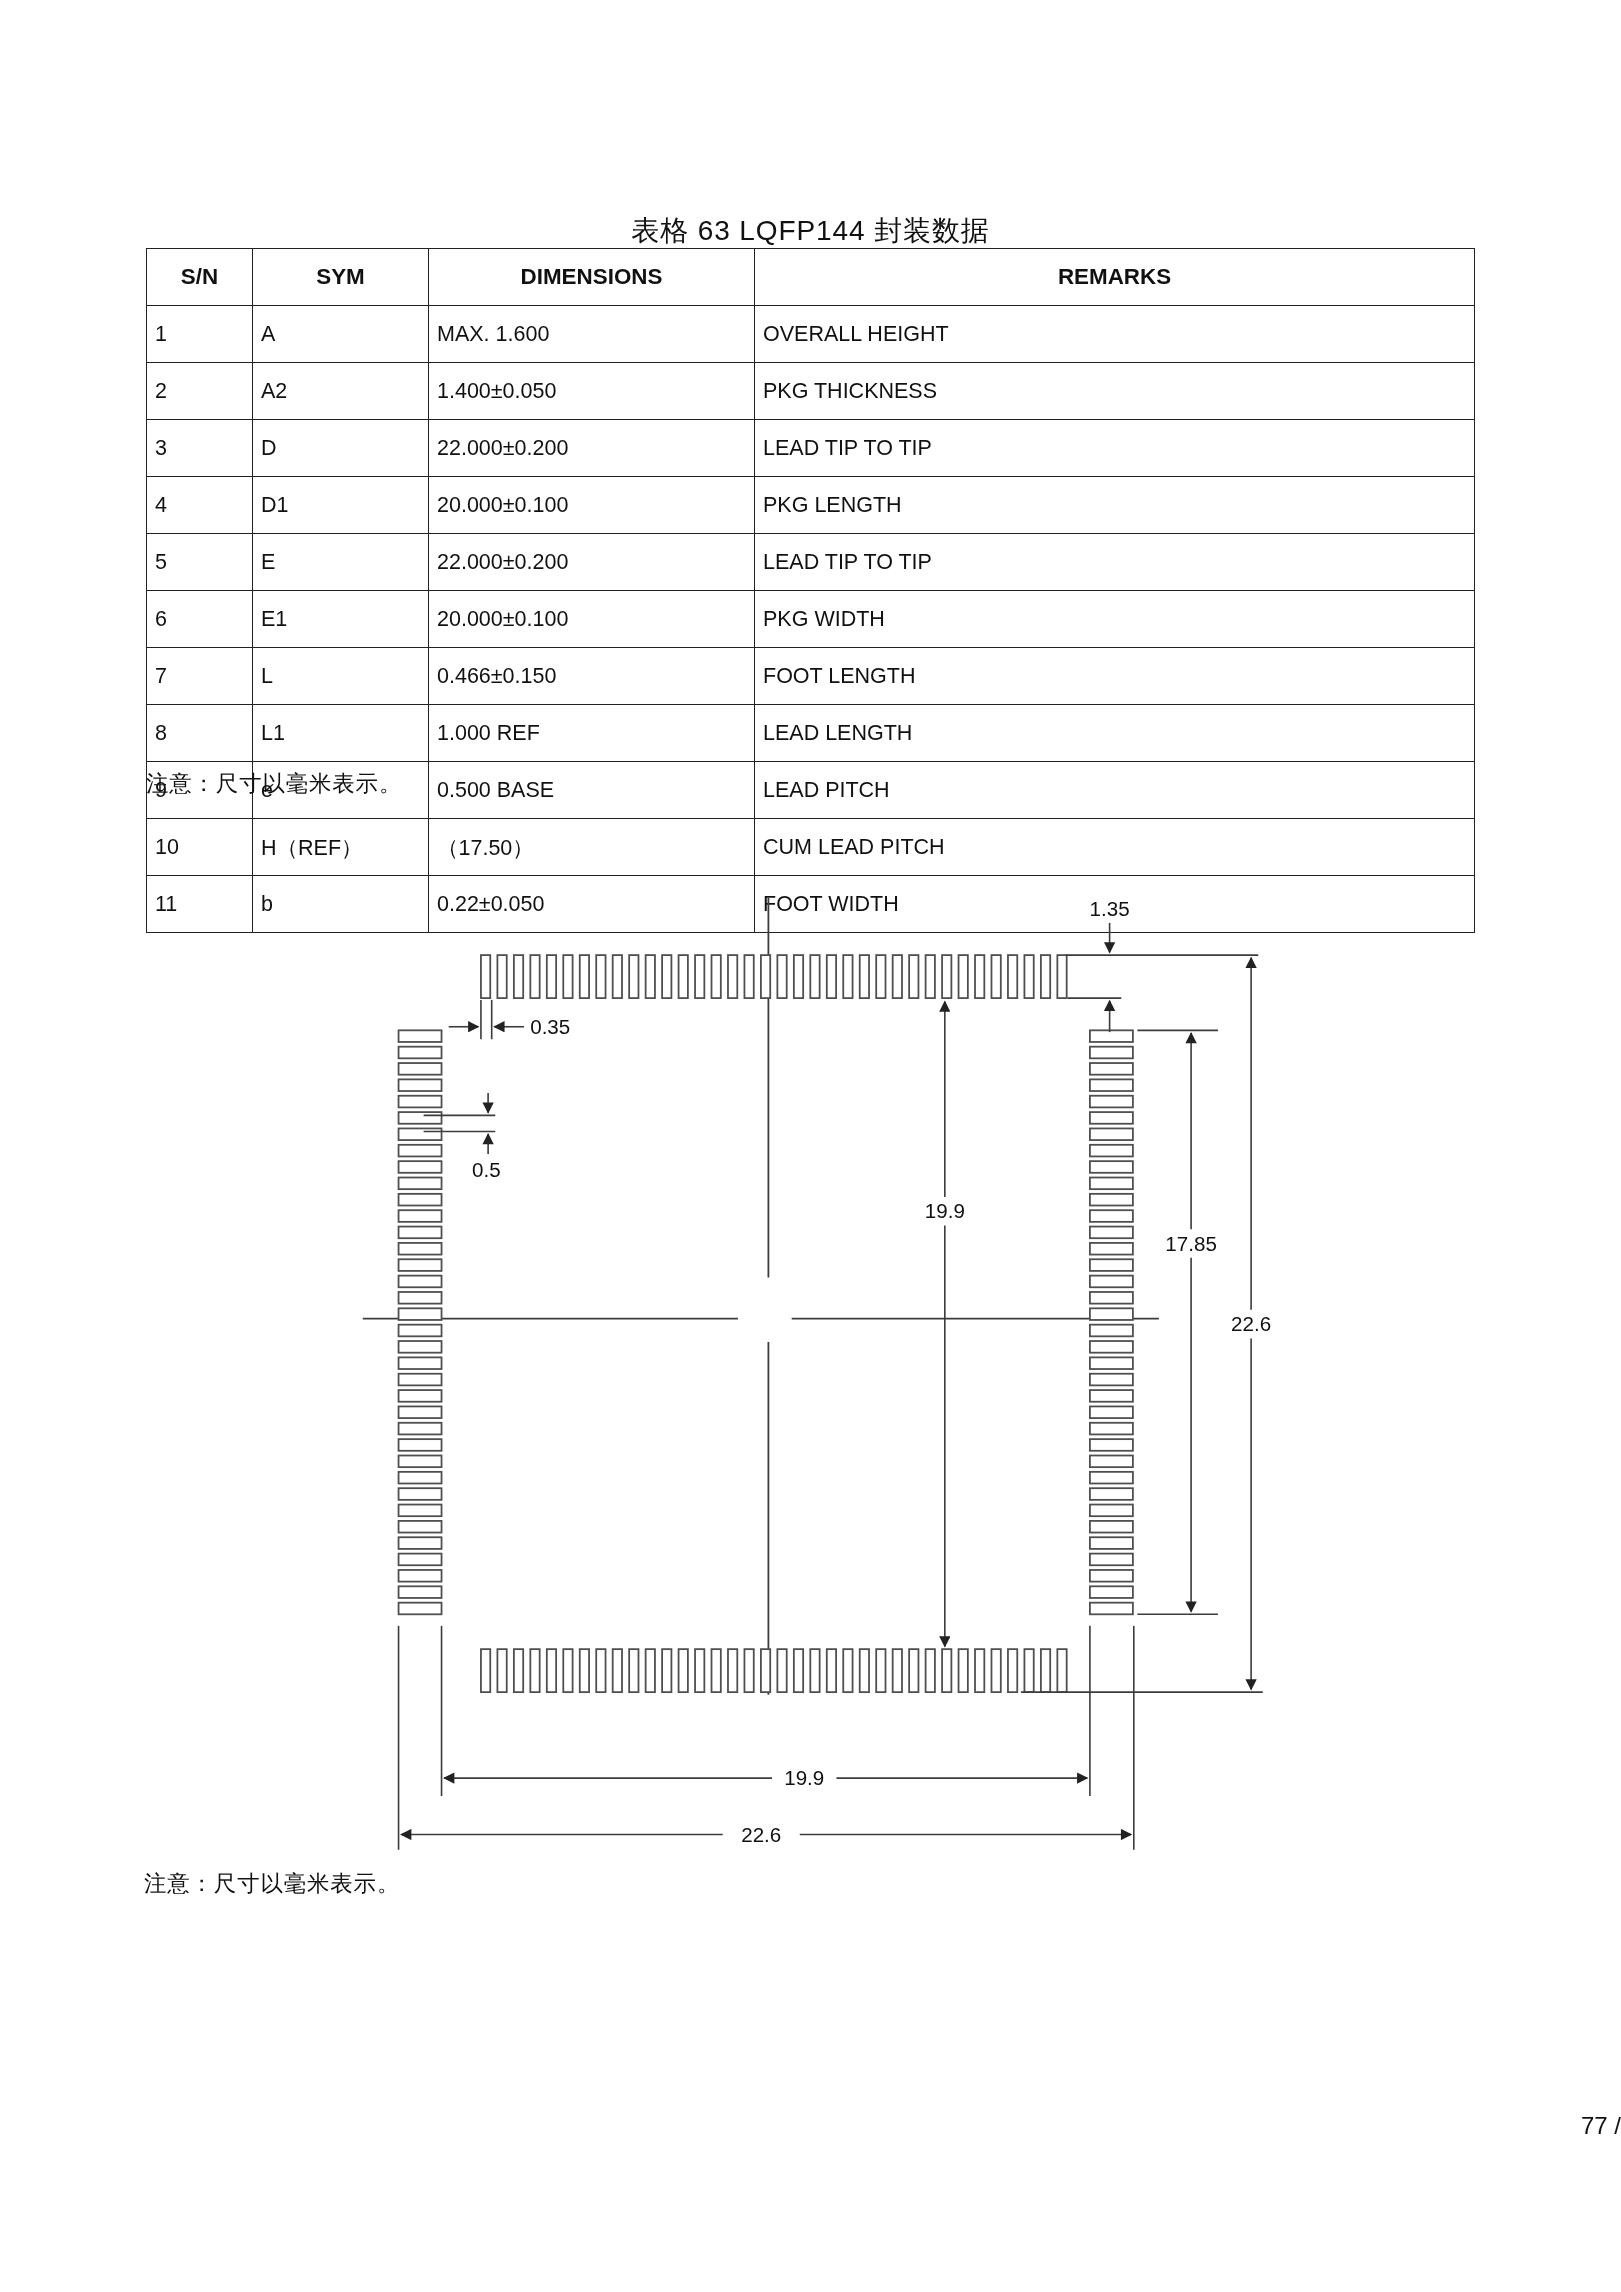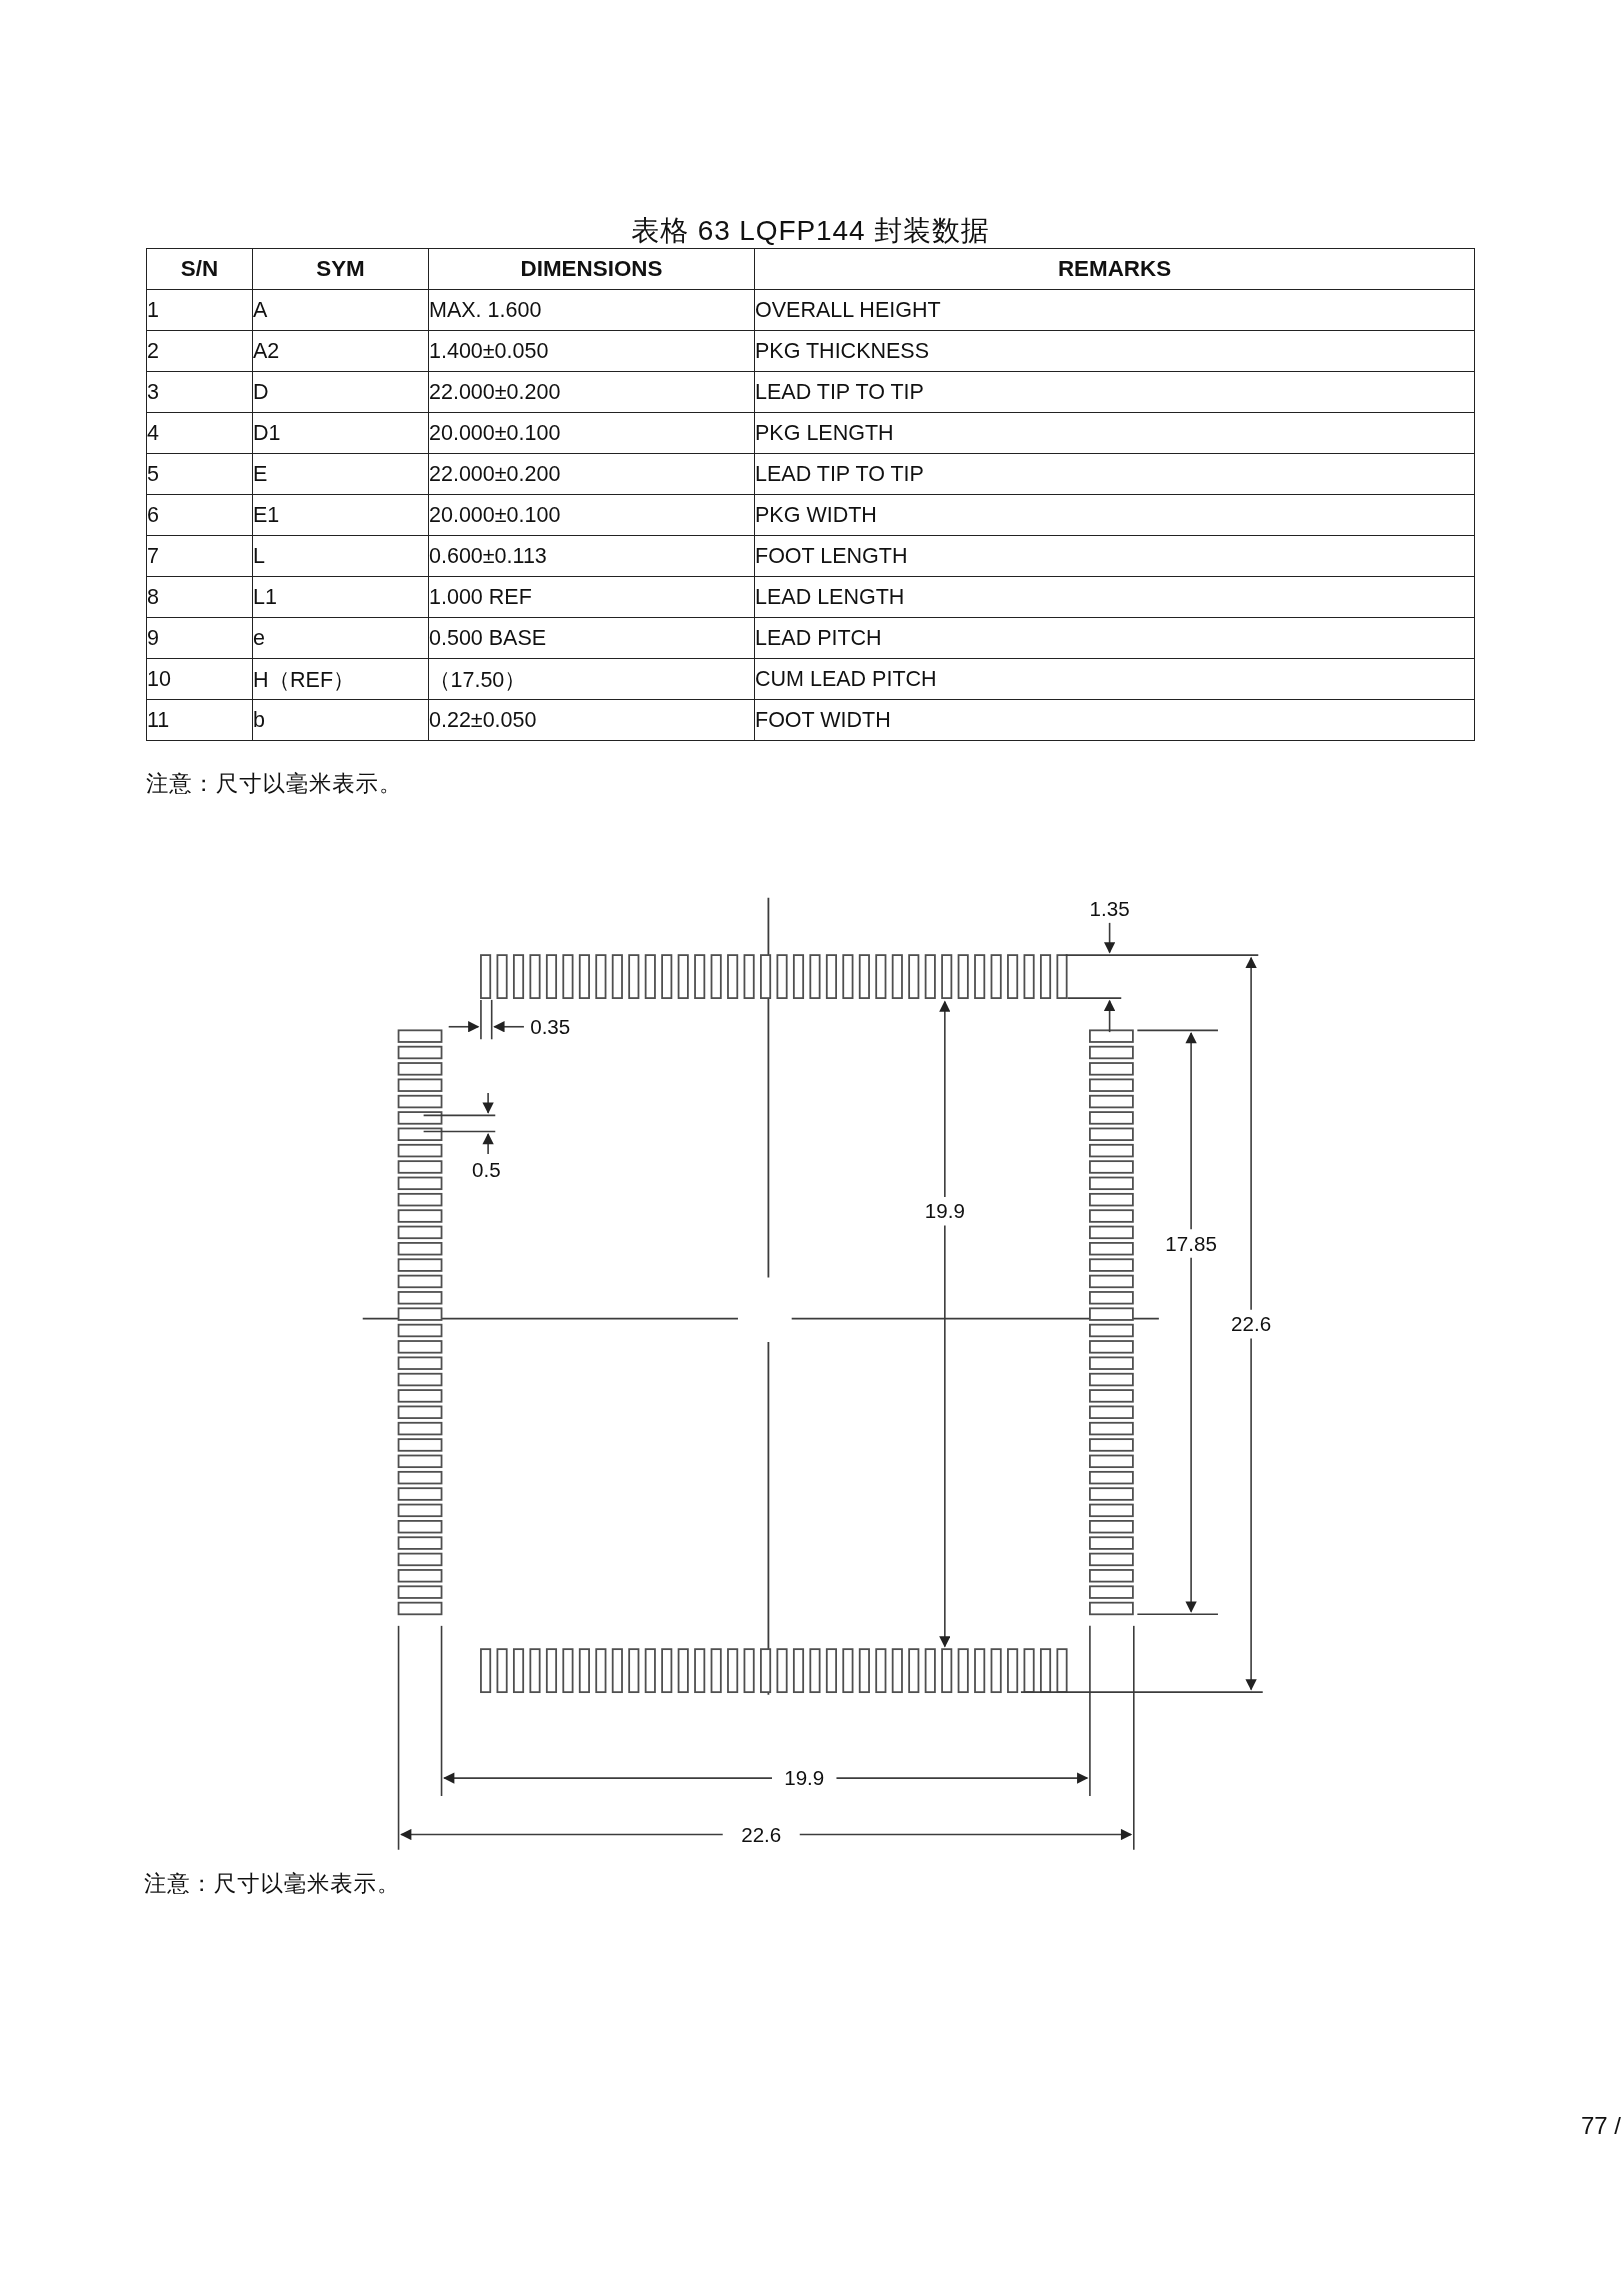--- a/index.html
+++ b/index.html
@@ -5,21 +5,21 @@
   html,body{margin:0;padding:0;background:#888;}
   .page{position:relative;width:1621px;height:2293px;background:#ffffff;
         font-family:"Liberation Sans",sans-serif;color:#111;overflow:hidden;margin:0 auto;}
   .doc-title{position:absolute;left:0;width:1621px;text-align:center;
              font-size:28px;font-weight:500;letter-spacing:0.9px;}
   #tableTitle{top:212px;}
   #figTitle{top:851px;}
   table.pkg{position:absolute;left:146px;top:248px;width:1328px;
             border-collapse:collapse;table-layout:fixed;border:1.8px solid #141414;}
   table.pkg th,table.pkg td{border:1.3px solid #222;height:40px;
-            padding:0;font-size:21.5px;white-space:nowrap;overflow:hidden;}
+            padding:8px;font-size:21.5px;white-space:nowrap;overflow:hidden;}
   table.pkg th{font-weight:bold;font-size:22.4px;}
   .note{position:absolute;font-size:22.4px;letter-spacing:0.9px;font-family:Liberation Serif, serif;}
   #note1{left:146px;top:768px;}
   #note2{left:144px;top:1868px;}
   .footer{position:absolute;left:0;top:2112px;width:1621px;text-align:right;font-size:24px;}
   svg.fig{position:absolute;left:0;top:896px;}
   svg.fig line{stroke:#3c3c3c;stroke-width:2;fill:none;}
   svg.fig line.thin{stroke-width:1.8;}
   svg.fig .pad{stroke:#4f4f4f;stroke-width:2;fill:#ffffff;}
   svg.fig text.dim{font-size:23px;fill:#111;font-family:"Liberation Sans",sans-serif;}
@@ -79,21 +79,21 @@
         </tr>
         <tr>
           <td>6</td>
           <td>E1</td>
           <td>20.000±0.100</td>
           <td>PKG WIDTH</td>
         </tr>
         <tr>
           <td>7</td>
           <td>L</td>
-          <td>0.600±0.113</td>
+          <td>0.466±0.150</td>
           <td>FOOT LENGTH</td>
         </tr>
         <tr>
           <td>8</td>
           <td>L1</td>
           <td>1.000 REF</td>
           <td>LEAD LENGTH</td>
         </tr>
         <tr>
           <td>9</td>

